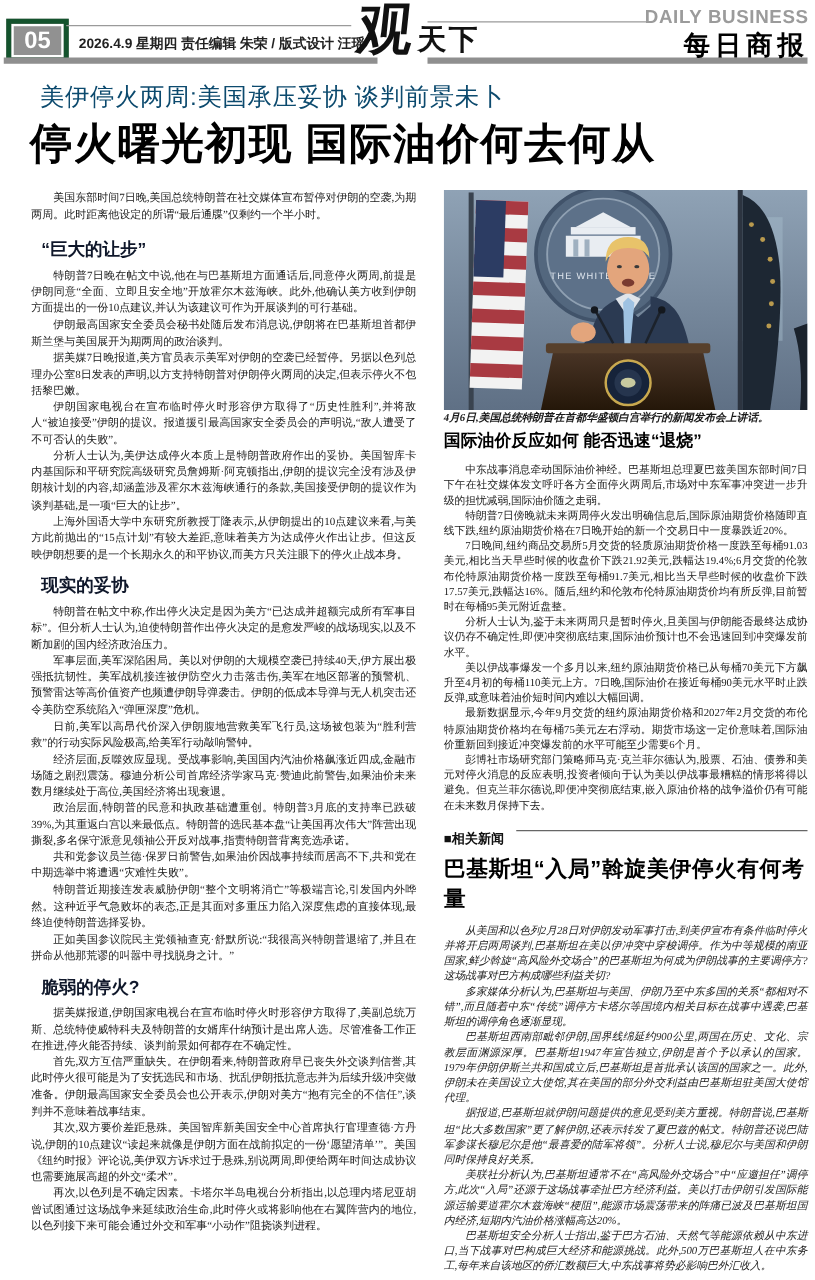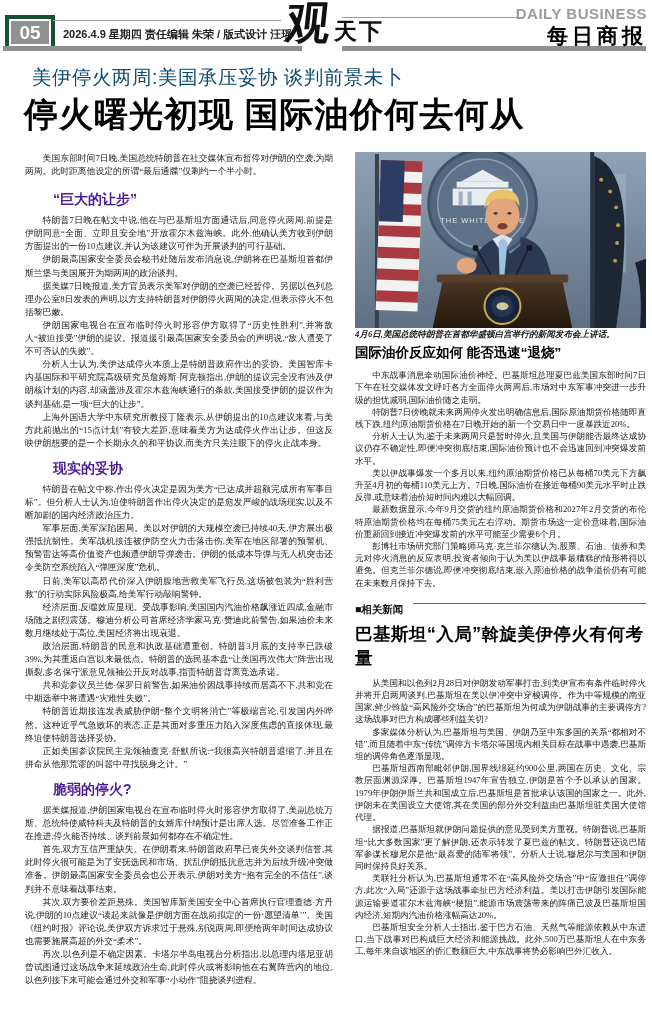--- a/index.html
+++ b/index.html
@@ -33,36 +33,36 @@
 
   
   .columns{position:absolute;top:152px;left:0;right:0;bottom:6px;display:flex;
            padding:0 6px 0 25px;gap:22px;overflow:hidden;}
   .col-left{width:308px;flex:none;}
   .col-right{flex:1;min-width:0;}
 
   .col-left p{margin:0;font-size:8.8px;line-height:13.1px;text-align:justify;text-indent:2em;}
   .col-right p{margin:0;font-size:8.6px;line-height:12.2px;text-align:justify;text-indent:2em;}
 
-  .sec-head{font:700 14px "Liberation Sans",sans-serif;margin:10px 0 5px 28px;color:#4c1d95;}
+  .sec-head{font:700 14px "Liberation Sans",sans-serif;margin:10px 0 5px 8px;color:#0f172a;}
   .sec-head.first{margin-top:13px;}
 
   
   .photo-wrap{width:100%;line-height:0;}
   .photo-wrap svg{display:block;width:100%;height:176px;}
   .caption{margin:4px 0 10px;font:bold italic 8.7px "Liberation Serif",serif;text-align:center;text-indent:0 !important;}
 
   .oil-head{font:700 13.5px "Liberation Sans",sans-serif;margin:4px 0 7px;color:#000;}
 
   .related{margin-top:14px;}
   .related-label-row{display:flex;align-items:flex-start;gap:10px;margin-bottom:5px;}
   .related-label{font:bold 10.5px "Liberation Sans",sans-serif;color:#111;flex:none;}
   .related-line{flex:1;border-top:1px solid #666;}
   .related-heading{font:900 17.5px "Liberation Sans",sans-serif;color:#000;margin:1px 0 7px;letter-spacing:0.5px;}
-  .related-body p{}
+  .related-body p{font-style:italic;}
 </style>
 </head>
 <body>
 
 <div class="page">
 
   <div class="header">
     <div class="pageno">05</div>
     <div class="hdr-thin-l"></div>
     <div class="hdr-thin-r"></div>
@@ -198,20 +198,21 @@
           </g>
           <path d="M281,112 q8,26 5,66 l6,0 0,-70 z" fill="#1a222c"></path>
         </svg>
       </div>
       <p class="caption">4月6日,美国总统特朗普在首都华盛顿白宫举行的新闻发布会上讲话。</p>
 
       <div class="oil-head">国际油价反应如何 能否迅速“退烧”</div>
       <div>
           <p>中东战事消息牵动国际油价神经。巴基斯坦总理夏巴兹美国东部时间7日下午在社交媒体发文呼吁各方全面停火两周后,市场对中东军事冲突进一步升级的担忧减弱,国际油价随之走弱。</p>
           <p>特朗普7日傍晚就未来两周停火发出明确信息后,国际原油期货价格随即直线下跌,纽约原油期货价格在7日晚开始的新一个交易日中一度暴跌近20%。</p>
+          <p>7日晚间,纽约商品交易所5月交货的轻质原油期货价格一度跌至每桶91.03美元,相比当天早些时候的收盘价下跌21.92美元,跌幅达19.4%;6月交货的伦敦布伦特原油期货价格一度跌至每桶91.7美元,相比当天早些时候的收盘价下跌17.57美元,跌幅达16%。随后,纽约和伦敦布伦特原油期货价均有所反弹,目前暂时在每桶95美元附近盘整。</p>
           <p>分析人士认为,鉴于未来两周只是暂时停火,且美国与伊朗能否最终达成协议仍存不确定性,即便冲突彻底结束,国际油价预计也不会迅速回到冲突爆发前水平。</p>
           <p>美以伊战事爆发一个多月以来,纽约原油期货价格已从每桶70美元下方飙升至4月初的每桶110美元上方。7日晚,国际油价在接近每桶90美元水平时止跌反弹,或意味着油价短时间内难以大幅回调。</p>
           <p>最新数据显示,今年9月交货的纽约原油期货价格和2027年2月交货的布伦特原油期货价格均在每桶75美元左右浮动。期货市场这一定价意味着,国际油价重新回到接近冲突爆发前的水平可能至少需要6个月。</p>
           <p>彭博社市场研究部门策略师马克·克兰菲尔德认为,股票、石油、债券和美元对停火消息的反应表明,投资者倾向于认为美以伊战事最糟糕的情形将得以避免。但克兰菲尔德说,即便冲突彻底结束,嵌入原油价格的战争溢价仍有可能在未来数月保持下去。</p>
         </div>
 
       <div class="related">
         <div class="related-label-row">
           <span class="related-label">■相关新闻</span>
           <span class="related-line"></span>

